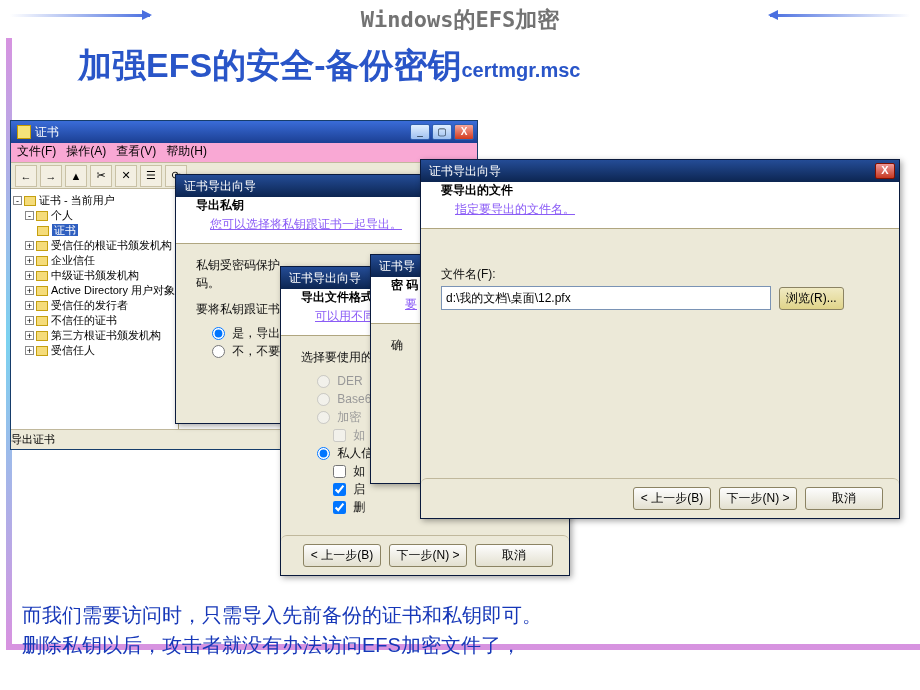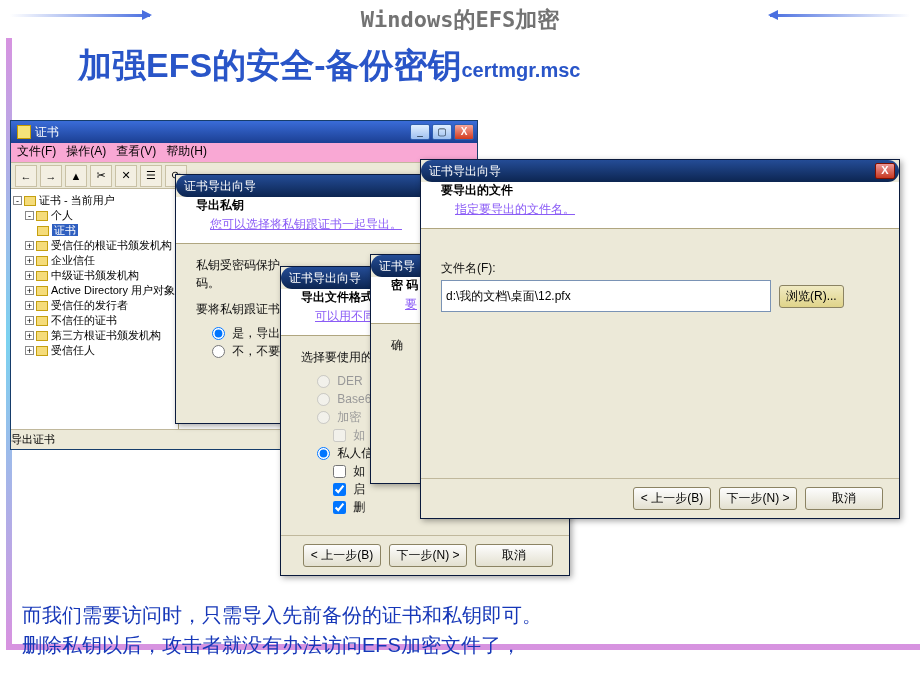--- a/index.html
+++ b/index.html
@@ -142,21 +142,20 @@
     background:#ece9d8;
     border:1px solid #0a1a3d;
     box-shadow: 2px 2px 6px rgba(0,0,0,0.35);
   }
   .wiz-title {
     height:22px;
     background: linear-gradient(#244c96,#0c2551);
     color:#fff; font-size:12px;
     display:flex; align-items:center; justify-content:space-between;
     padding:0 4px 0 8px;
-    border-radius:11px;
   }
   .wiz-close {
     width:20px;height:16px;background:linear-gradient(#e99,#c63821);
     color:#fff;border:1px solid #801000;border-radius:2px;
     font-size:11px;line-height:13px;text-align:center;font-weight:bold;
   }
   .wiz-head {
     background:#fff;
     padding:0 14px 10px 20px;
     border-bottom:1px solid #b0a680;
@@ -166,32 +165,33 @@
   .wiz-head .h2 { padding-left:14px; margin-top:2px; color:#8b5cf6;text-decoration:underline;}
   .wiz-body { padding:12px 20px; font-size:12px; line-height:18px; color:#111;}
   .wiz-radio { margin-right:4px; vertical-align:middle;}
   .wiz-footer {
     position:absolute; bottom:0; left:0; right:0;
     height:40px;
     display:flex; justify-content:flex-end; align-items:center; gap:8px;
     padding-right:16px;
     border-top:1px solid #c0b89c;
     background:#ece9d8;
+    border-radius:6px;
   }
   .btn {
     min-width:78px; height:23px;
     background:linear-gradient(#fdfdfd,#e3e0d0);
     border:1px solid #8b8363;
     font-size:12px;
     padding:0 6px;
     border-radius:3px;
   }
 
   .filebox {
-    width:330px;height:32px;border:1px solid #7a93b5;
+    width:330px;height:24px;border:1px solid #7a93b5;
     background:#fff; padding:2px 4px; font-size:12px;
   }
 
   
   .caption {
     position:absolute; left:22px; bottom:30px;
     color:#1637b8;
     font-family:"Microsoft YaHei","SimSun",sans-serif;
     font-size:20px;
     line-height:30px;
@@ -347,21 +347,21 @@
 <div class="wizard" style="left:420px; top:159px; width:480px; height:360px;">
   <div class="wiz-title">
     <span>证书导出向导</span>
     <div class="wiz-close">X</div>
   </div>
   <div class="wiz-head">
     <div class="h1">要导出的文件</div>
     <div class="h2">指定要导出的文件名。</div>
   </div>
   <div class="wiz-body">
-    <div style="margin-top:18px;">文件名(F):</div>
+    <div style="margin-top:24px;">文件名(F):</div>
     <div style="display:flex;align-items:center;gap:8px;margin-top:3px;">
       <input class="filebox" type="text" value="d:\我的文档\桌面\12.pfx" style="">
       <button class="btn" style="min-width:64px;background:linear-gradient(#f0eac2,#e0d48a);">浏览(R)...</button>
     </div>
   </div>
   <div class="wiz-footer">
     <button class="btn">&lt; 上一步(B)</button>
     <button class="btn">下一步(N) &gt;</button>
     <button class="btn">取消</button>
   </div>

